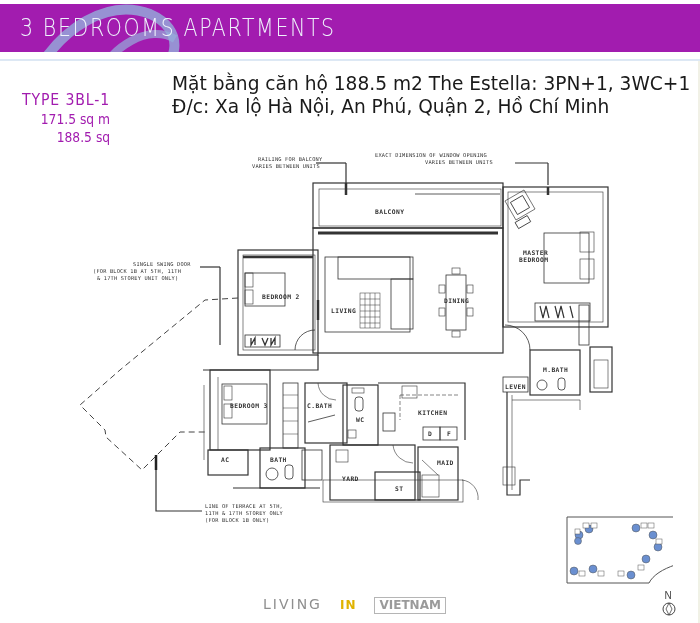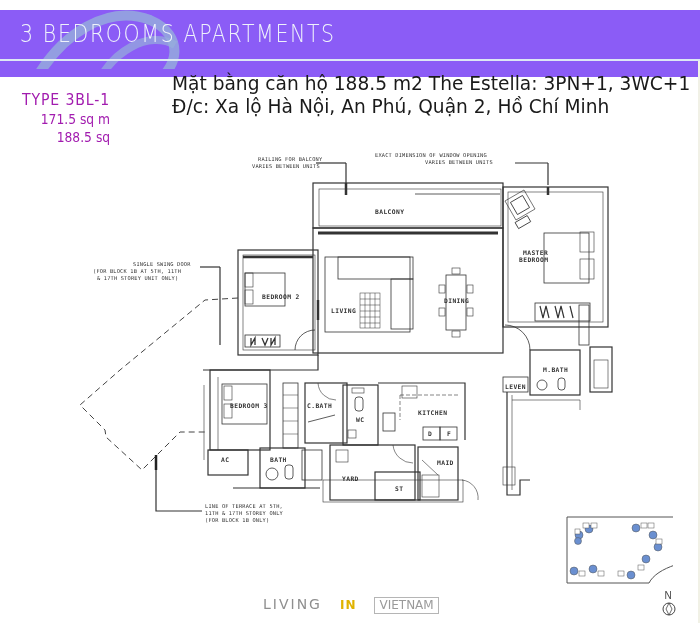--- a/index.html
+++ b/index.html
@@ -1,31 +1,31 @@
 <!DOCTYPE html>
 <html><head>
 <meta charset="utf-8">
 <style>
   html, body { margin:0; padding:0; background:#ffffff; }
   body { width:700px; height:623px; position:relative; overflow:hidden; font-family:"Liberation Sans", sans-serif; }
-  .header { position:absolute; left:0; top:10px; width:700px; height:67px; background:#8b5cf6; overflow:hidden; }
+  .header { position:absolute; left:0; top:4px; width:700px; height:48px; background:#a21caf; overflow:hidden; }
   .header .swirl { position:absolute; left:0; top:0; }
   .header-title { position:absolute; left:20px; top:9px; font-family:"DejaVu Sans", sans-serif; font-weight:200; font-size:25px; letter-spacing:2px; color:#eef2fb; transform:scaleX(0.82); transform-origin:left top; white-space:nowrap; }
   .header-edge { position:absolute; left:0; top:59px; width:700px; height:2px; background:#dde8f4; }
   .type-block { position:absolute; left:22px; top:90px; color:#a21caf; font-family:"DejaVu Sans", sans-serif;text-align:right; }
   .type-name { font-size:16px; letter-spacing:1px; transform:scaleX(0.88); transform-origin:left; white-space:nowrap; }
   .type-area { font-size:14px; margin-top:2px; transform:scaleX(0.88); transform-origin:left; white-space:nowrap; }
   .desc { position:absolute; left:172px; top:72px; color:#1a1a1a; font-size:20px; line-height:23px; font-family:"DejaVu Sans", sans-serif; }
   .desc div { white-space:nowrap; transform:scaleX(0.93); transform-origin:left; }
   .plan { position:absolute; left:0; top:0; }
   .note { font-family:"DejaVu Sans Mono", monospace; font-size:5.3px; fill:#333; letter-spacing:0.2px; }
   .room { font-family:"DejaVu Sans Mono", monospace; font-size:6.3px; fill:#333; font-weight:bold; letter-spacing:0.4px; }
   .footer { position:absolute; left:263px; top:596px; font-size:14px; letter-spacing:2px; color:#8f8f8f; white-space:nowrap; font-family:"DejaVu Sans", sans-serif; }
   .footer .in { color:#e0b300; font-weight:bold; margin:0 18px; letter-spacing:1px; font-size:12px; }
-  .footer .vn { display:inline-block; border:1.5px solid #b5b5b5; padding:0 4px; color:#9a9a9a; font-weight:normal; font-size:12px; letter-spacing:0; line-height:15px; }
+  .footer .vn { display:inline-block; border:1.5px solid #b5b5b5; padding:0 4px; color:#9a9a9a; font-weight:bold; font-size:12px; letter-spacing:0; line-height:15px; }
   .siteplan { position:absolute; left:563px; top:513px; }
   .north { position:absolute; left:661px; top:590px; font-size:10px; color:#444; }
   .right-edge { position:absolute; right:0; top:61px; width:2px; height:562px; background:#f1f1e6; }
 </style>
 </head>
 <body>
 
 <div class="header">
   <svg class="swirl" width="700" height="59">
     <path d="M30 80 C60 20, 110 -5, 150 10 C185 25, 180 60, 150 75" stroke="#95afdc" stroke-width="10" fill="none" opacity="0.8"></path>

